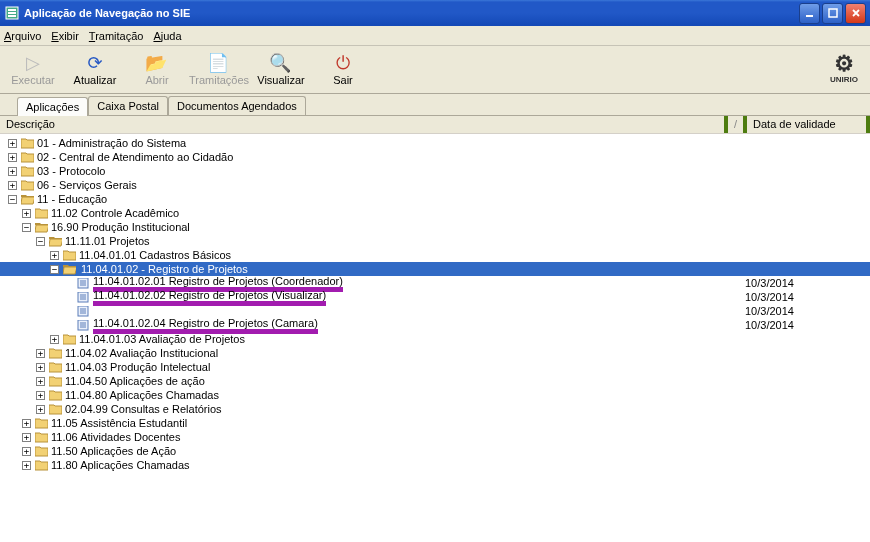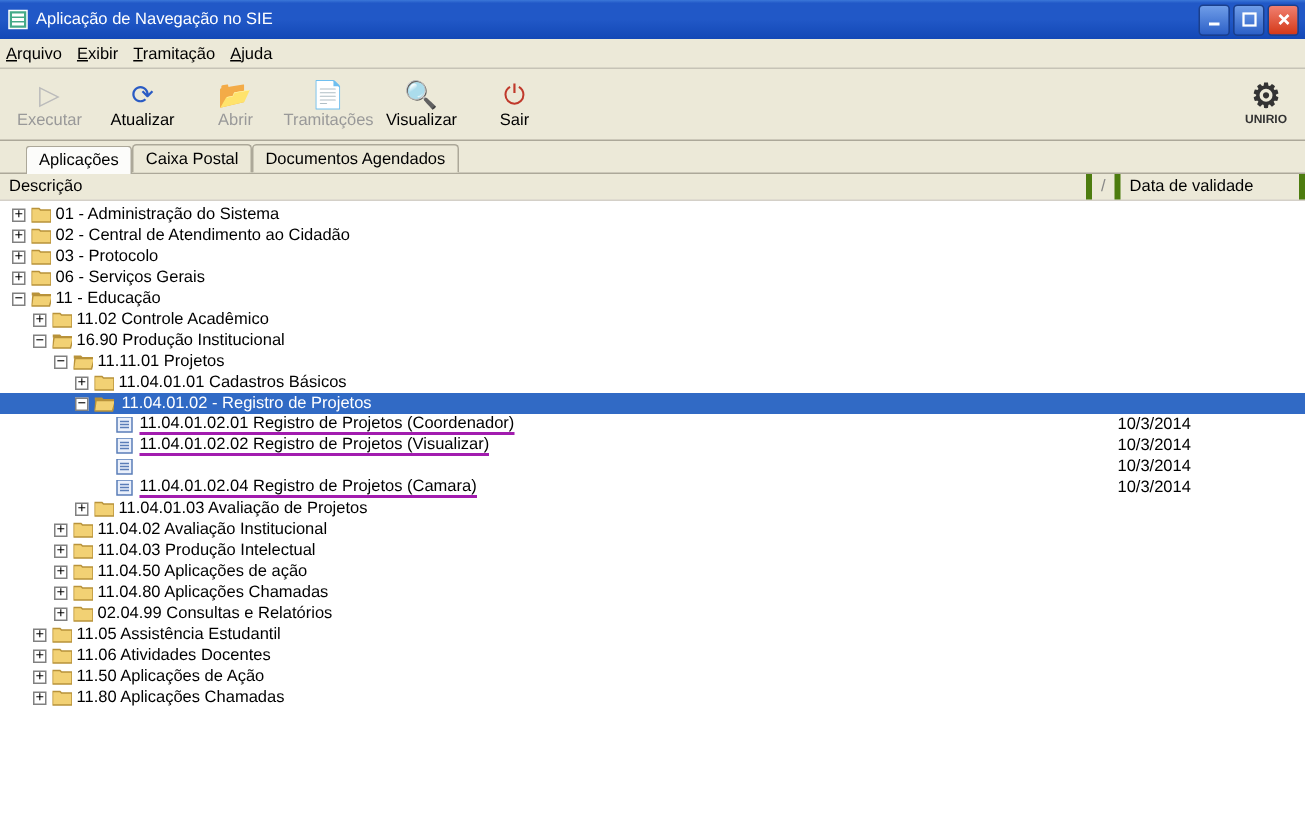--- a/index.html
+++ b/index.html
@@ -12,21 +12,21 @@
     height: 542px;
     overflow: hidden;
   }
   .titlebar {
     height: 26px;
     background: linear-gradient(to bottom, #3b77d8 0%, #2158c7 8%, #2158c7 50%, #1348b6 100%);
     display: flex;
     align-items: center;
     padding: 0 4px;
     color: #fff;
-    font-weight: normal;
+    font-weight: bold;
   }
   .titlebar .app-icon {
     width: 16px; height: 16px;
     margin-right: 4px;
     display: inline-flex;
     align-items: center; justify-content: center;
   }
   .titlebar .title { flex: 1; }
   .winbtns { display: flex; gap: 2px; }
   .winbtn {
@@ -159,21 +159,21 @@
   .row.selected::before {
     content:"";
     position:absolute;
     left:0; right:0; top:0; bottom:0;
     background:#316ac5;
     z-index:0;
   }
   .row.selected .label { background:#316ac5; color:#fff; position:relative; z-index:1; padding:0 2px;}
   .row.selected .ficon, .row.selected .expander, .row.selected .indent, .row.selected .noexp { position:relative; z-index:1;}
   .row.selected .ficon.folderopen{color:#d6a93c;}
-  .underline-red { border-bottom: 2px solid #a21caf; }
+  .underline-red { border-bottom: 5px solid #a21caf; }
   .datecell {
     position: absolute;
     left: 745px;
     cursor: default;
   }
 </style>
 </head>
 <body>
 
 <div class="titlebar">

